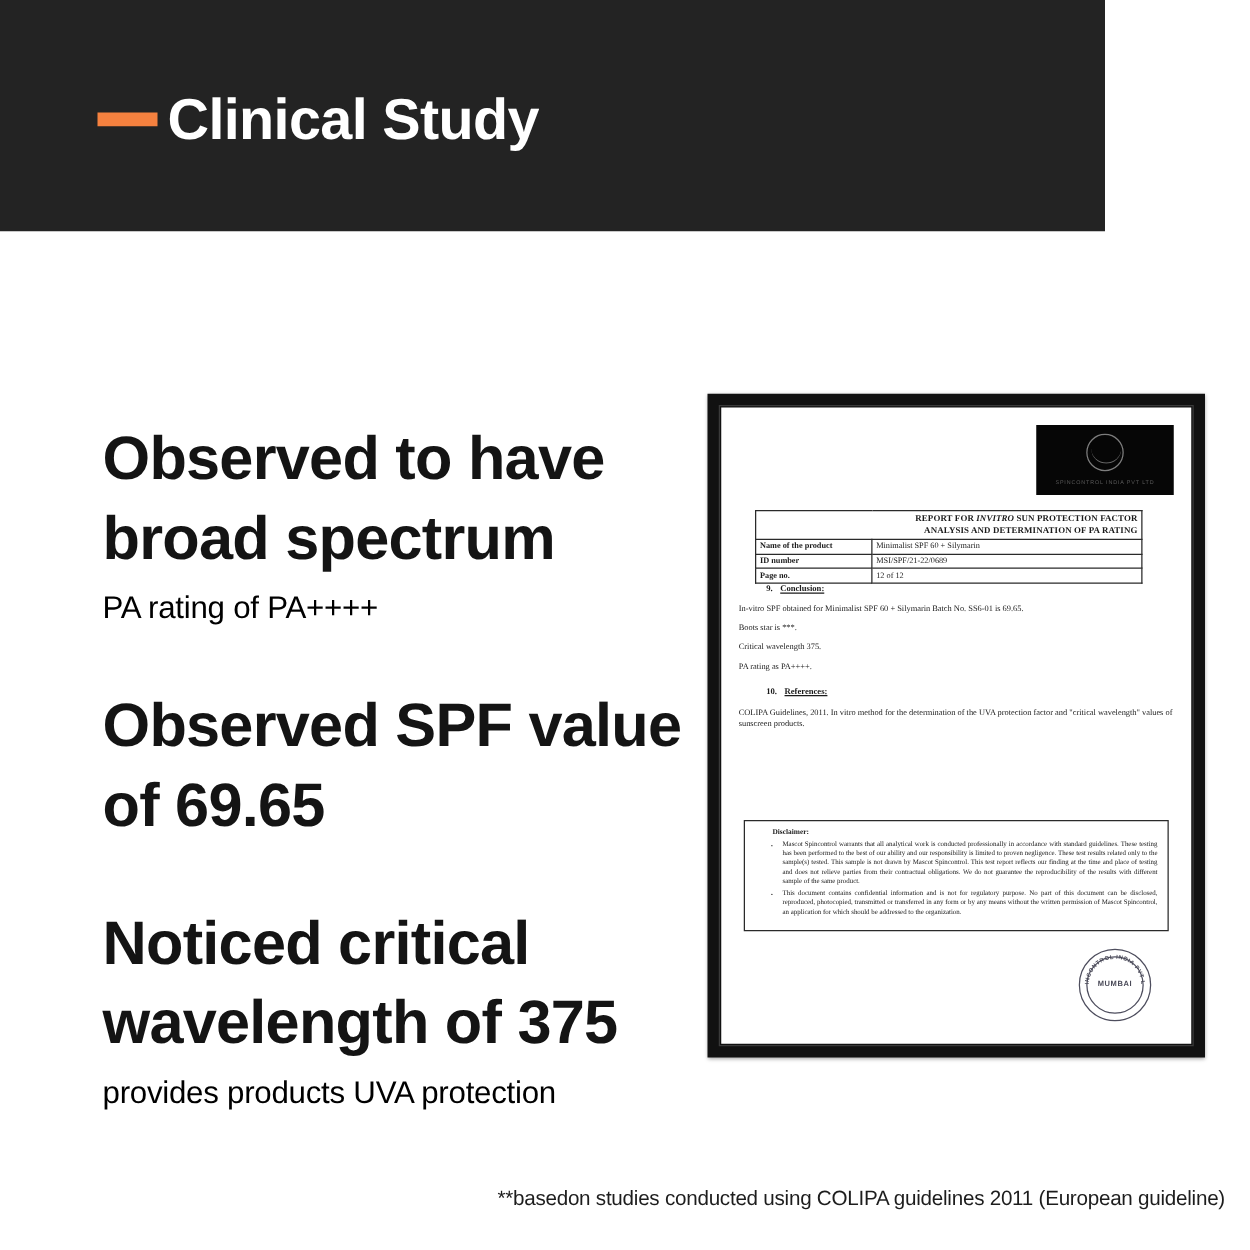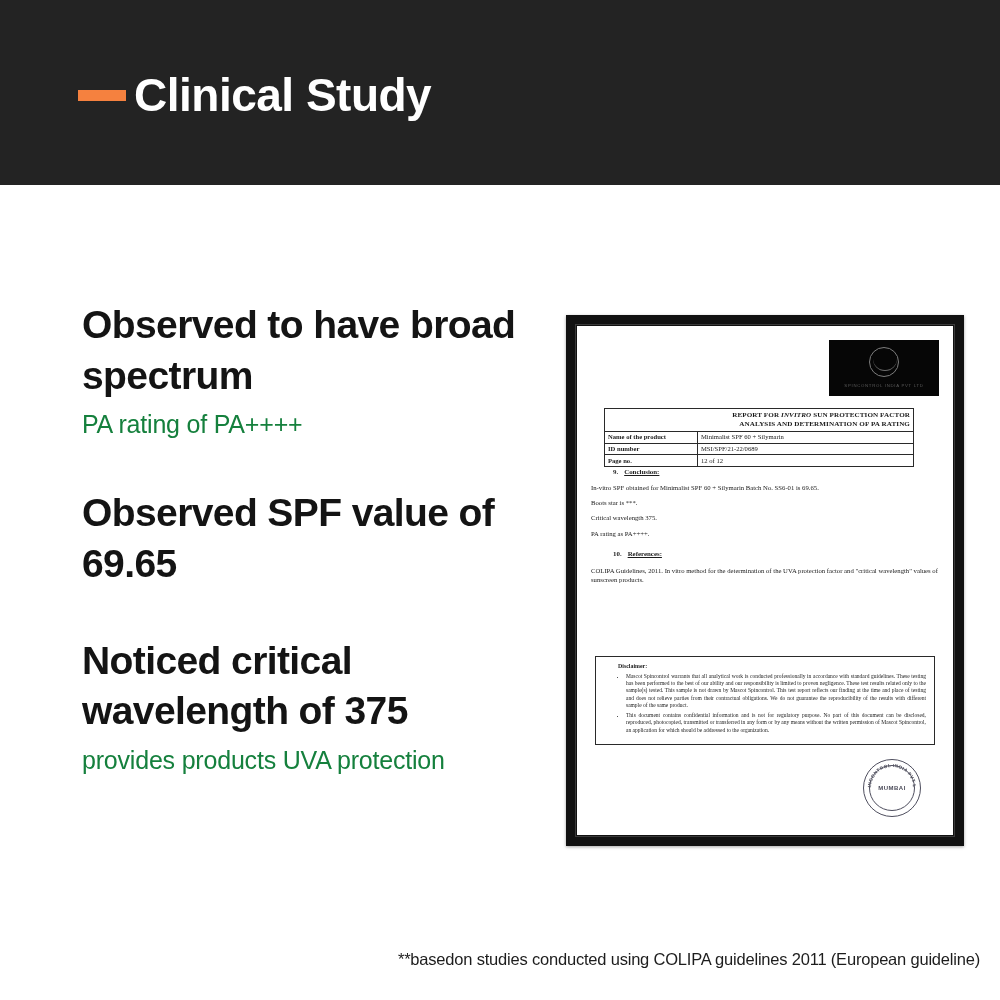--- a/index.html
+++ b/index.html
@@ -16,21 +16,21 @@
     position: relative;
     width: 1000px;
     height: 1000px;
     background: #ffffff;
   }
 
   
   .header-bar {
     position: absolute;
     left: 0; top: 0;
-    width: 1000px;
+    width: 884px;
     height: 185px;
     background: #232323;
   }
   .header-inner {
     position: absolute;
     left: 78px;
     top: 72px;
     display: flex;
     align-items: center;
   }
@@ -54,30 +54,31 @@
   .left-col {
     position: absolute;
     left: 82px;
     top: 300px;
     width: 470px;
   }
   .claim-block { margin-bottom: 46px; }
   .claim-block:last-child { margin-bottom: 0; }
 
   .claim-heading {
-    font-size: 39px;
+    font-size: 49px;
     font-weight: bold;
     color: #141414;
     line-height: 1.30;
     letter-spacing: -0.6px;
+    margin-top: 36px;
   }
   .claim-sub {
     font-size: 25px;
     font-weight: normal;
-    color: #15803d;
+    color: #000000;
     line-height: 1.35;
     margin-top: 7px;
     letter-spacing: -0.2px;
   }
 
   
   .footnote {
     position: absolute;
     left: 0;
     top: 950px;

